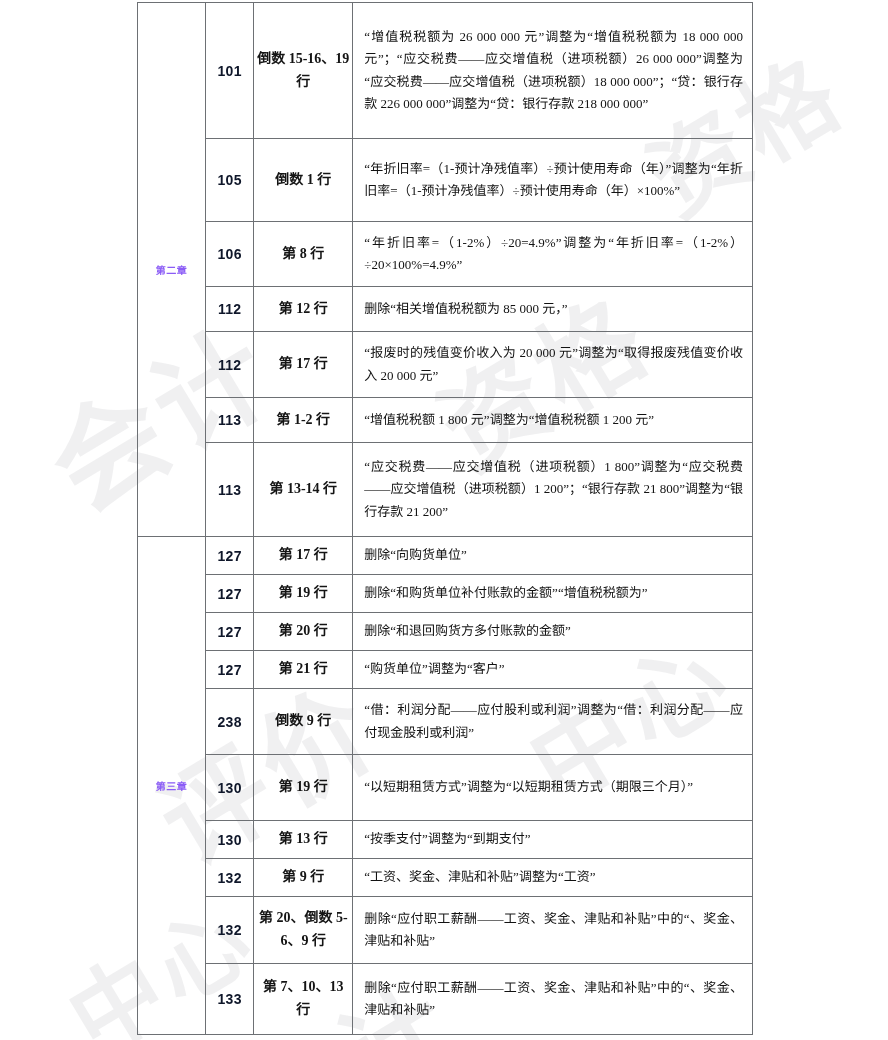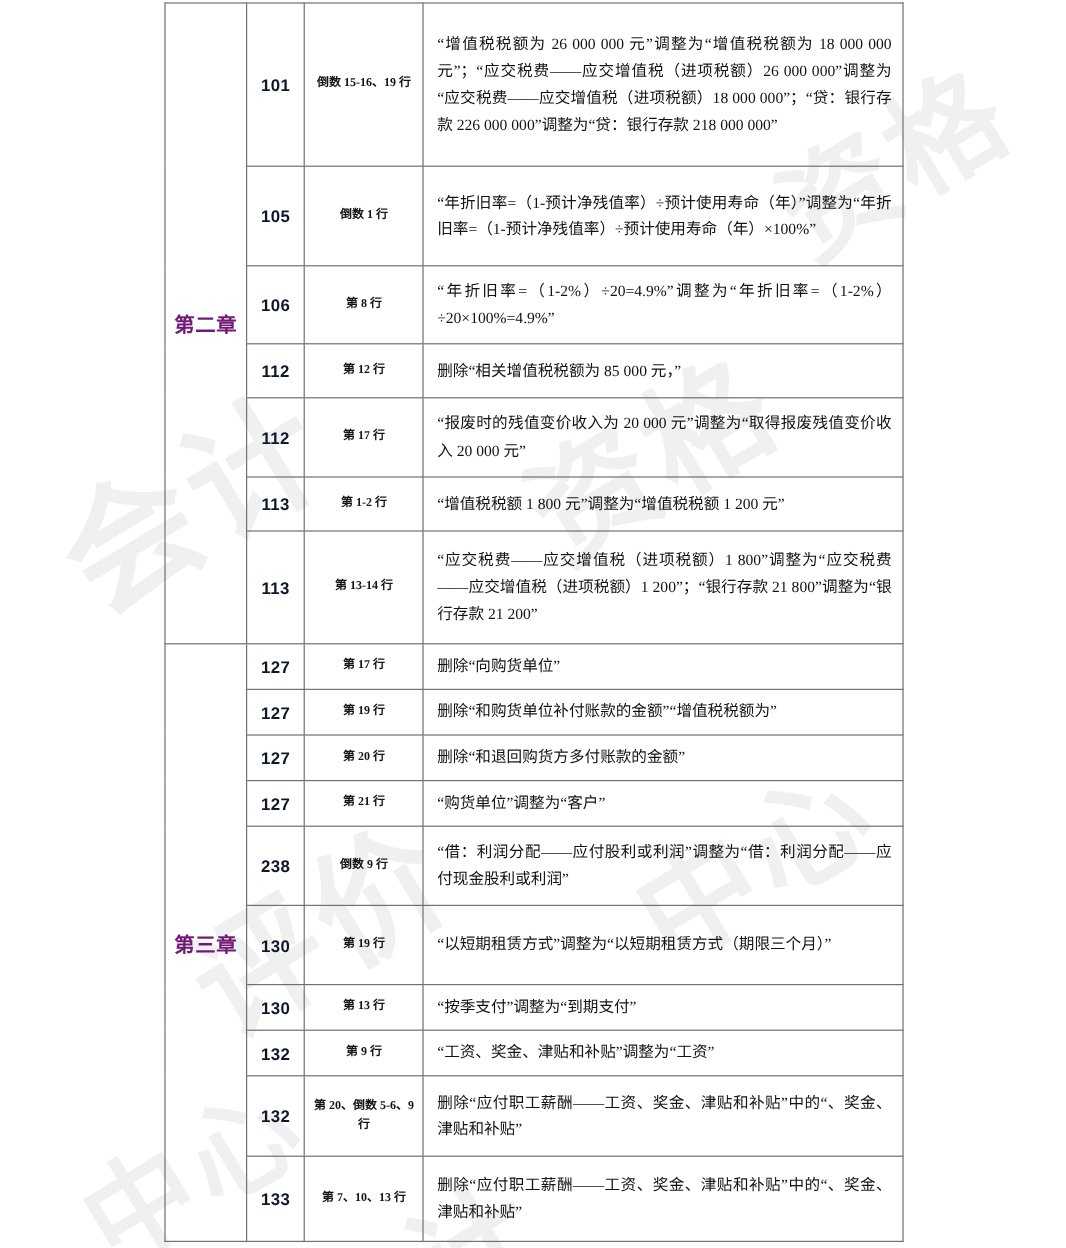--- a/index.html
+++ b/index.html
@@ -61,36 +61,36 @@
     vertical-align: middle;
     background: transparent;
   }
   col.c-chapter { width: 68px; }
   col.c-page    { width: 48px; }
   col.c-line    { width: 99px; }
   col.c-body    { width: 399px; }
 
   td.chapter-cell {
     text-align: center;
-    font-size: 17px;
+    font-size: 10px;
     font-weight: 600;
     letter-spacing: 0.5px;
-    color: #701a75;
+    color: #8b5cf6;
   }
   td.page-cell {
     text-align: center;
     font-size: 14px;
     font-weight: 700;
     font-family: "Liberation Sans", "DejaVu Sans", sans-serif;
     color: #0f172a;
     letter-spacing: 0.3px;
   }
   td.line-cell {
     text-align: center;
-    font-size: 10px;
+    font-size: 14px;
     line-height: 1.62;
     padding: 5px 3px;
     color: #141414;
     font-weight: 600;
   }
   td.body-cell {
     text-align: left;
     font-size: 13px;
     line-height: 1.72;
     padding: 7px 9px 7px 11px;

